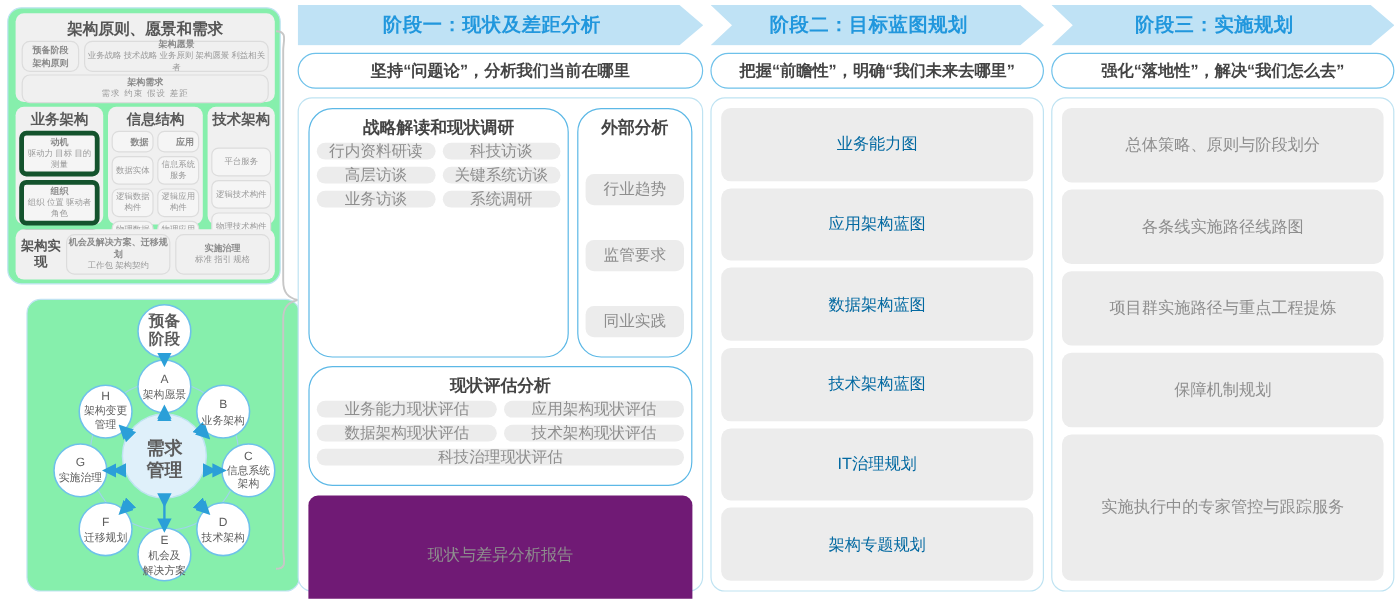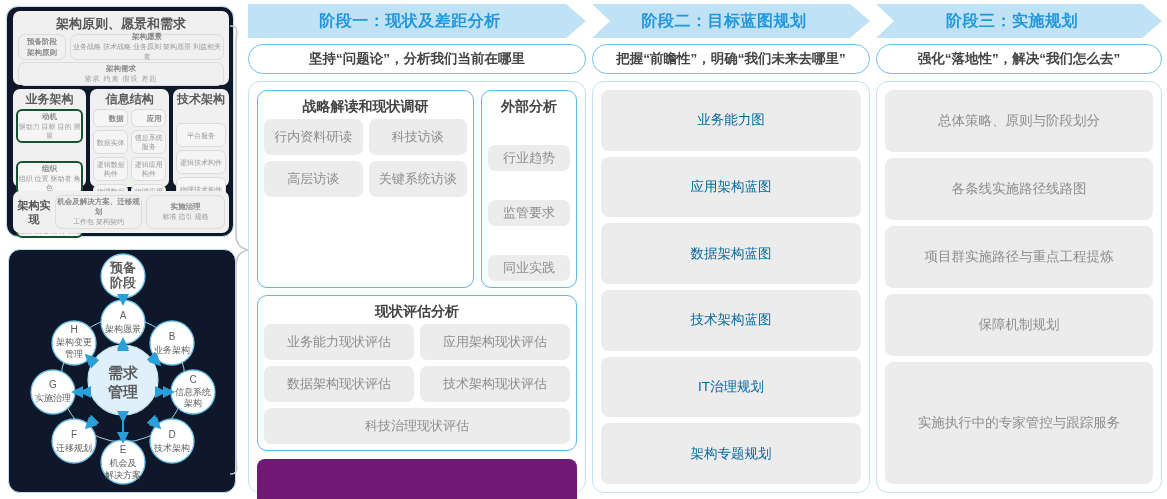--- a/index.html
+++ b/index.html
@@ -6,25 +6,25 @@
   body{
     font-family:"Liberation Sans","DejaVu Sans",sans-serif;
     width:1167px;height:499px;overflow:hidden;
     color:#777;
   }
   #root{position:relative;width:1167px;height:499px;}
 
   
   #left-panel{position:absolute;left:6px;top:6px;width:228px;height:487px;}
   .lp-card{
-    border:1.5px solid #bfe3f2;border-radius:12px;background:#0f172a;
+    border:1.5px solid #bfe3f2;border-radius:12px;background:#86efac;
     box-sizing:border-box;
   }
   #togaf-card{position:absolute;left:0;top:0;width:228px;height:231px;padding:6px;}
-  #cycle-card{position:absolute;left:2px;top:243px;width:228px;height:244px;}
+  #cycle-card{position:absolute;left:16px;top:243px;width:228px;height:244px;}
 
   .grp{background:#f0f0f0;border-radius:7px;box-sizing:border-box;}
   .sub{background:#f0f0f0;border:1px solid #dcdcdc;border-radius:7px;box-sizing:border-box;
        display:flex;flex-direction:column;align-items:center;justify-content:center;text-align:center;}
   .t-title{font-weight:bold;color:#5a5a5a;text-align:center;}
 
   
   #grp-principles{position:absolute;left:6px;top:4px;width:216px;height:74px;padding:4px;}
   #grp-principles .hd{font-size:13px;font-weight:bold;color:#555;text-align:center;line-height:17px;}
   #row-vision{position:absolute;left:5px;top:23px;display:flex;gap:4px;width:206px;}
@@ -36,21 +36,21 @@
   #box-req .b-hd{font-size:7.5px;font-weight:bold;color:#8a8a8a;line-height:10px;}
   #box-req .b-sub{font-size:7px;color:#9a9a9a;line-height:10px;letter-spacing:1px;}
 
   
   #arch-row{position:absolute;left:6px;top:82px;width:216px;height:98px;display:flex;gap:4px;}
   .arch-col{background:#f0f0f0;border-radius:7px;box-sizing:border-box;padding:3px;}
   .arch-col > .t-title{font-size:12px;line-height:15px;margin-bottom:2px;}
   #col-biz{width:76px;}
   #col-info{width:82px;}
   #col-tech{width:58px;}
-  .stackbox{border:2px solid #14532d;background:#f5f5f5;border-radius:6px;margin-bottom:18px;
+  .stackbox{border:4px solid #14532d;background:#f5f5f5;border-radius:6px;margin-bottom:3px;
             text-align:center;padding:1px 0;}
   .stackbox .sb-hd{font-size:7.5px;font-weight:bold;color:#8a8a8a;line-height:10px;}
   .stackbox .sb-sub{font-size:7px;color:#9a9a9a;line-height:9px;}
   #info-cols{display:flex;gap:3px;}
   #info-cols > div{flex:1;}
   .minibox{border:1px solid #dcdcdc;background:#f5f5f5;border-radius:6px;margin-bottom:3px;
            font-size:7px;color:#9a9a9a;line-height:9px;text-align:center;padding:2px 1px;min-height:18px;
            display:flex;align-items:center;justify-content:center;}
   .minibox.hd{font-weight:bold;color:#8a8a8a;font-size:7.5px;min-height:12px;padding-left:12px;}
 
@@ -99,30 +99,30 @@
     font-size:13.5px;font-weight:bold;color:#444;box-sizing:border-box;
   }
 
   .stage-body{
     margin-top:7px;border:1.5px solid #bfe3f2;border-radius:12px;background:#fff;
     box-sizing:border-box;padding:7px;
   }
   #stage1 .stage-body{height:412px;padding:8px;}
   #stage2 .stage-body,#stage3 .stage-body{height:412px;display:flex;flex-direction:column;gap:6px;padding:8px;}
 
-  .sec{border:1.5px solid #5cb8e6;border-radius:10px;box-sizing:border-box;padding:5px 6px 6px;}
+  .sec{border:1.5px solid #5cb8e6;border-radius:20px;box-sizing:border-box;padding:5px 6px 16px;}
   .sec-title{text-align:center;font-size:14px;font-weight:bold;color:#444;line-height:20px;margin-bottom:3px;}
   .pill{
     background:#ececec;border-radius:7px;color:#8e8e8e;font-size:13px;
     display:flex;align-items:center;justify-content:center;text-align:center;
     box-sizing:border-box;
   }
   .pill-row{display:flex;gap:6px;margin-bottom:6px;}
   .pill-row:last-child{margin-bottom:0;}
-  .pill-row .pill{flex:1;height:36px;}
+  .pill-row .pill{flex:1;height:14px;}
 
   #s1-top{display:flex;gap:7px;}
   #sec-strategy{flex:1;}
   #sec-external{width:96px;}
   #sec-external .pill{height:26px;margin-bottom:6px;margin-top:29px;}
   #sec-external .pill:last-child{margin-bottom:0;}
 
   #sec-assess{margin-top:7px;}
   #sec-assess .pill{font-size:13px;}
   #report-pill{margin-top:8px;height:100px;background:#701a75;border-radius:8px;
@@ -309,20 +309,24 @@
         <div class="sec" id="sec-strategy">
           <div class="sec-title">战略解读和现状调研</div>
           <div class="pill-row">
             <div class="pill">行内资料研读</div>
             <div class="pill">科技访谈</div>
           </div>
           <div class="pill-row">
             <div class="pill">高层访谈</div>
             <div class="pill">关键系统访谈</div>
           </div>
+          <div class="pill-row">
+            <div class="pill">业务访谈</div>
+            <div class="pill">系统调研</div>
+          </div>
         </div>
 
         <div class="sec" id="sec-external">
           <div class="sec-title">外部分析</div>
           <div class="pill">行业趋势</div>
           <div class="pill">监管要求</div>
           <div class="pill">同业实践</div>
         </div>
       </div>
 

